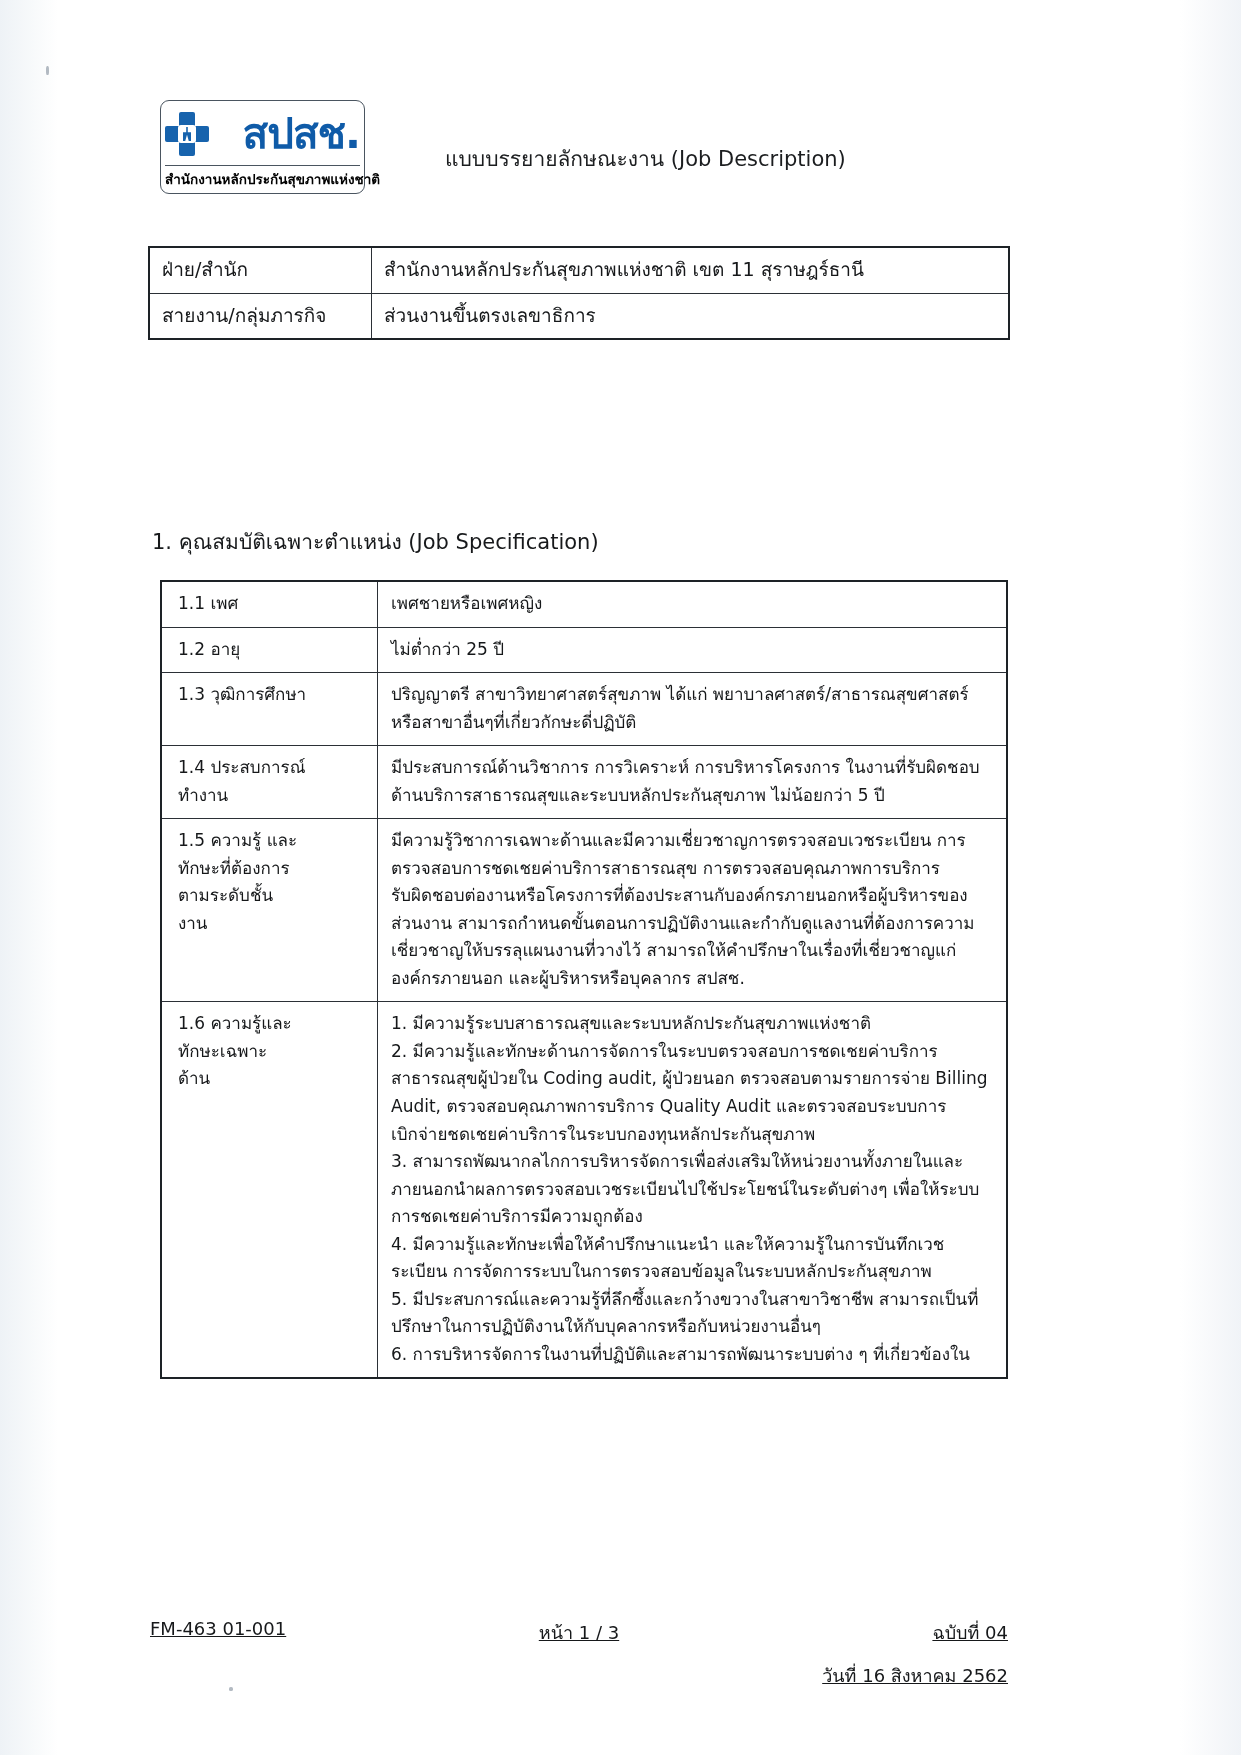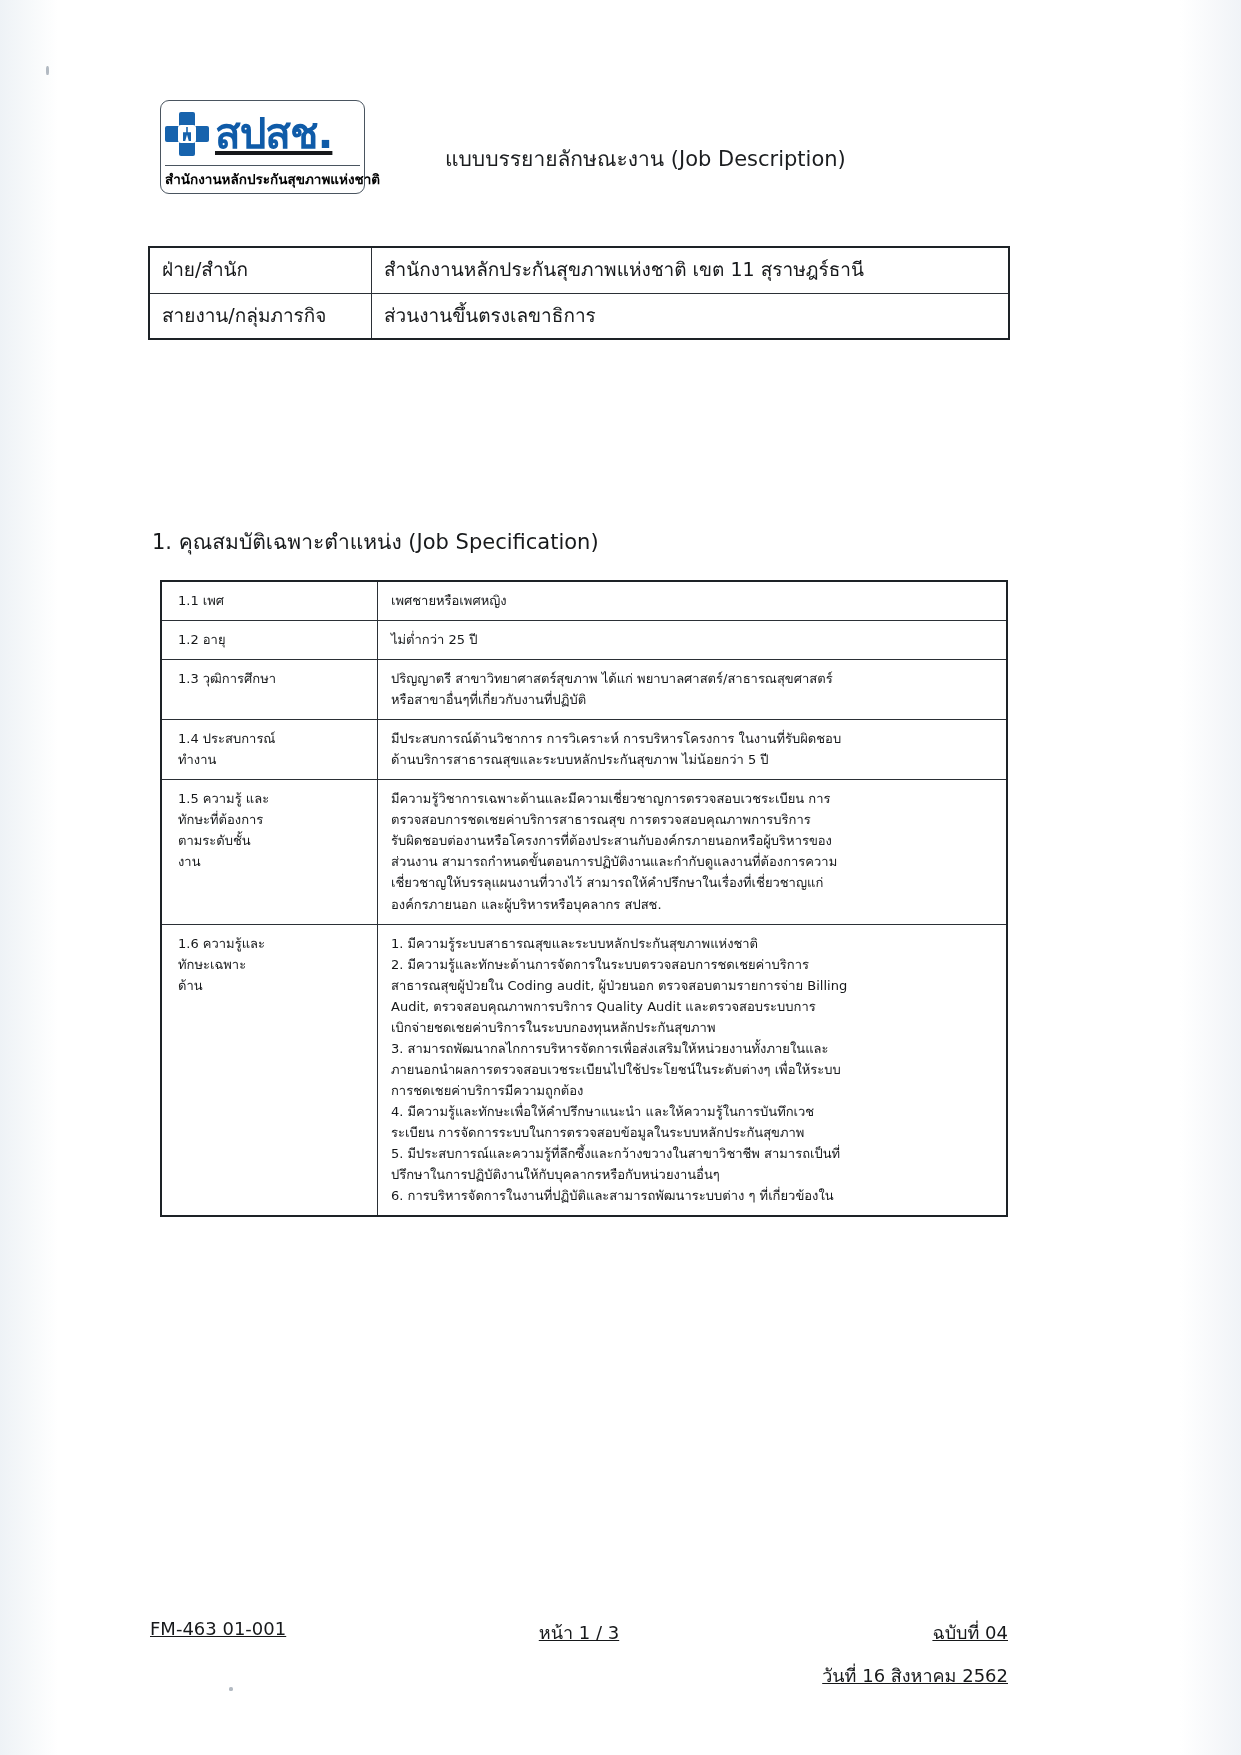--- a/index.html
+++ b/index.html
@@ -51,24 +51,23 @@
     border: 1.5px solid #4a5560;
     border-radius: 9px;
     padding: 6px 4px 3px 4px;
     box-sizing: border-box;
     background: #fff;
     text-align: center;
   }
   .logo-main {
     display: flex;
     align-items: center;
-    justify-content: flex-start;
-    gap: 4px;
+    justify-content: space-between;
+    gap: 13px;
     height: 54px;
-    text-decoration: underline;
   }
   .logo-cross {
     position: relative;
     width: 44px;
     height: 44px;
     flex: none;
   }
   .logo-cross .bar-v,
   .logo-cross .bar-h {
     position: absolute;
@@ -152,21 +151,21 @@
   .tbl-spec {
     position: absolute;
     left: 160px;
     top: 580px;
     width: 848px;
     border: 2px solid #1d2226;
   }
   .tbl-spec td {
     border: 1px solid #2b3036;
     padding: 8px 11px 9px 14px;
-    font-size: 13px;
+    font-size: 17px;
     line-height: 1.62;
     vertical-align: top;
   }
   .tbl-spec td.key {
     width: 188px;
     white-space: pre-line;
     padding-left: 16px;
   }
   .tbl-spec td.val { padding-left: 13px; }
   .tbl-spec td .ln { display: block; }
@@ -240,21 +239,21 @@
         <tr>
           <td class="key">1.2 อายุ</td>
           <td class="val">
             <span class="ln">ไม่ต่ำกว่า 25 ปี</span>
           </td>
         </tr>
         <tr>
           <td class="key">1.3 วุฒิการศึกษา</td>
           <td class="val">
             <span class="ln">ปริญญาตรี สาขาวิทยาศาสตร์สุขภาพ ได้แก่ พยาบาลศาสตร์/สาธารณสุขศาสตร์</span>
-            <span class="ln">หรือสาขาอื่นๆที่เกี่ยวกับงานที่ปฏิบัติ</span>
+            <span class="ln">หรือสาขาอื่นๆที่เกี่ยวกักษะดี่ปฏิบัติ</span>
           </td>
         </tr>
         <tr>
           <td class="key">1.4  ประสบการณ์
 ทำงาน</td>
           <td class="val">
             <span class="ln">มีประสบการณ์ด้านวิชาการ การวิเคราะห์ การบริหารโครงการ ในงานที่รับผิดชอบ</span>
             <span class="ln">ด้านบริการสาธารณสุขและระบบหลักประกันสุขภาพ ไม่น้อยกว่า 5 ปี</span>
           </td>
         </tr>

